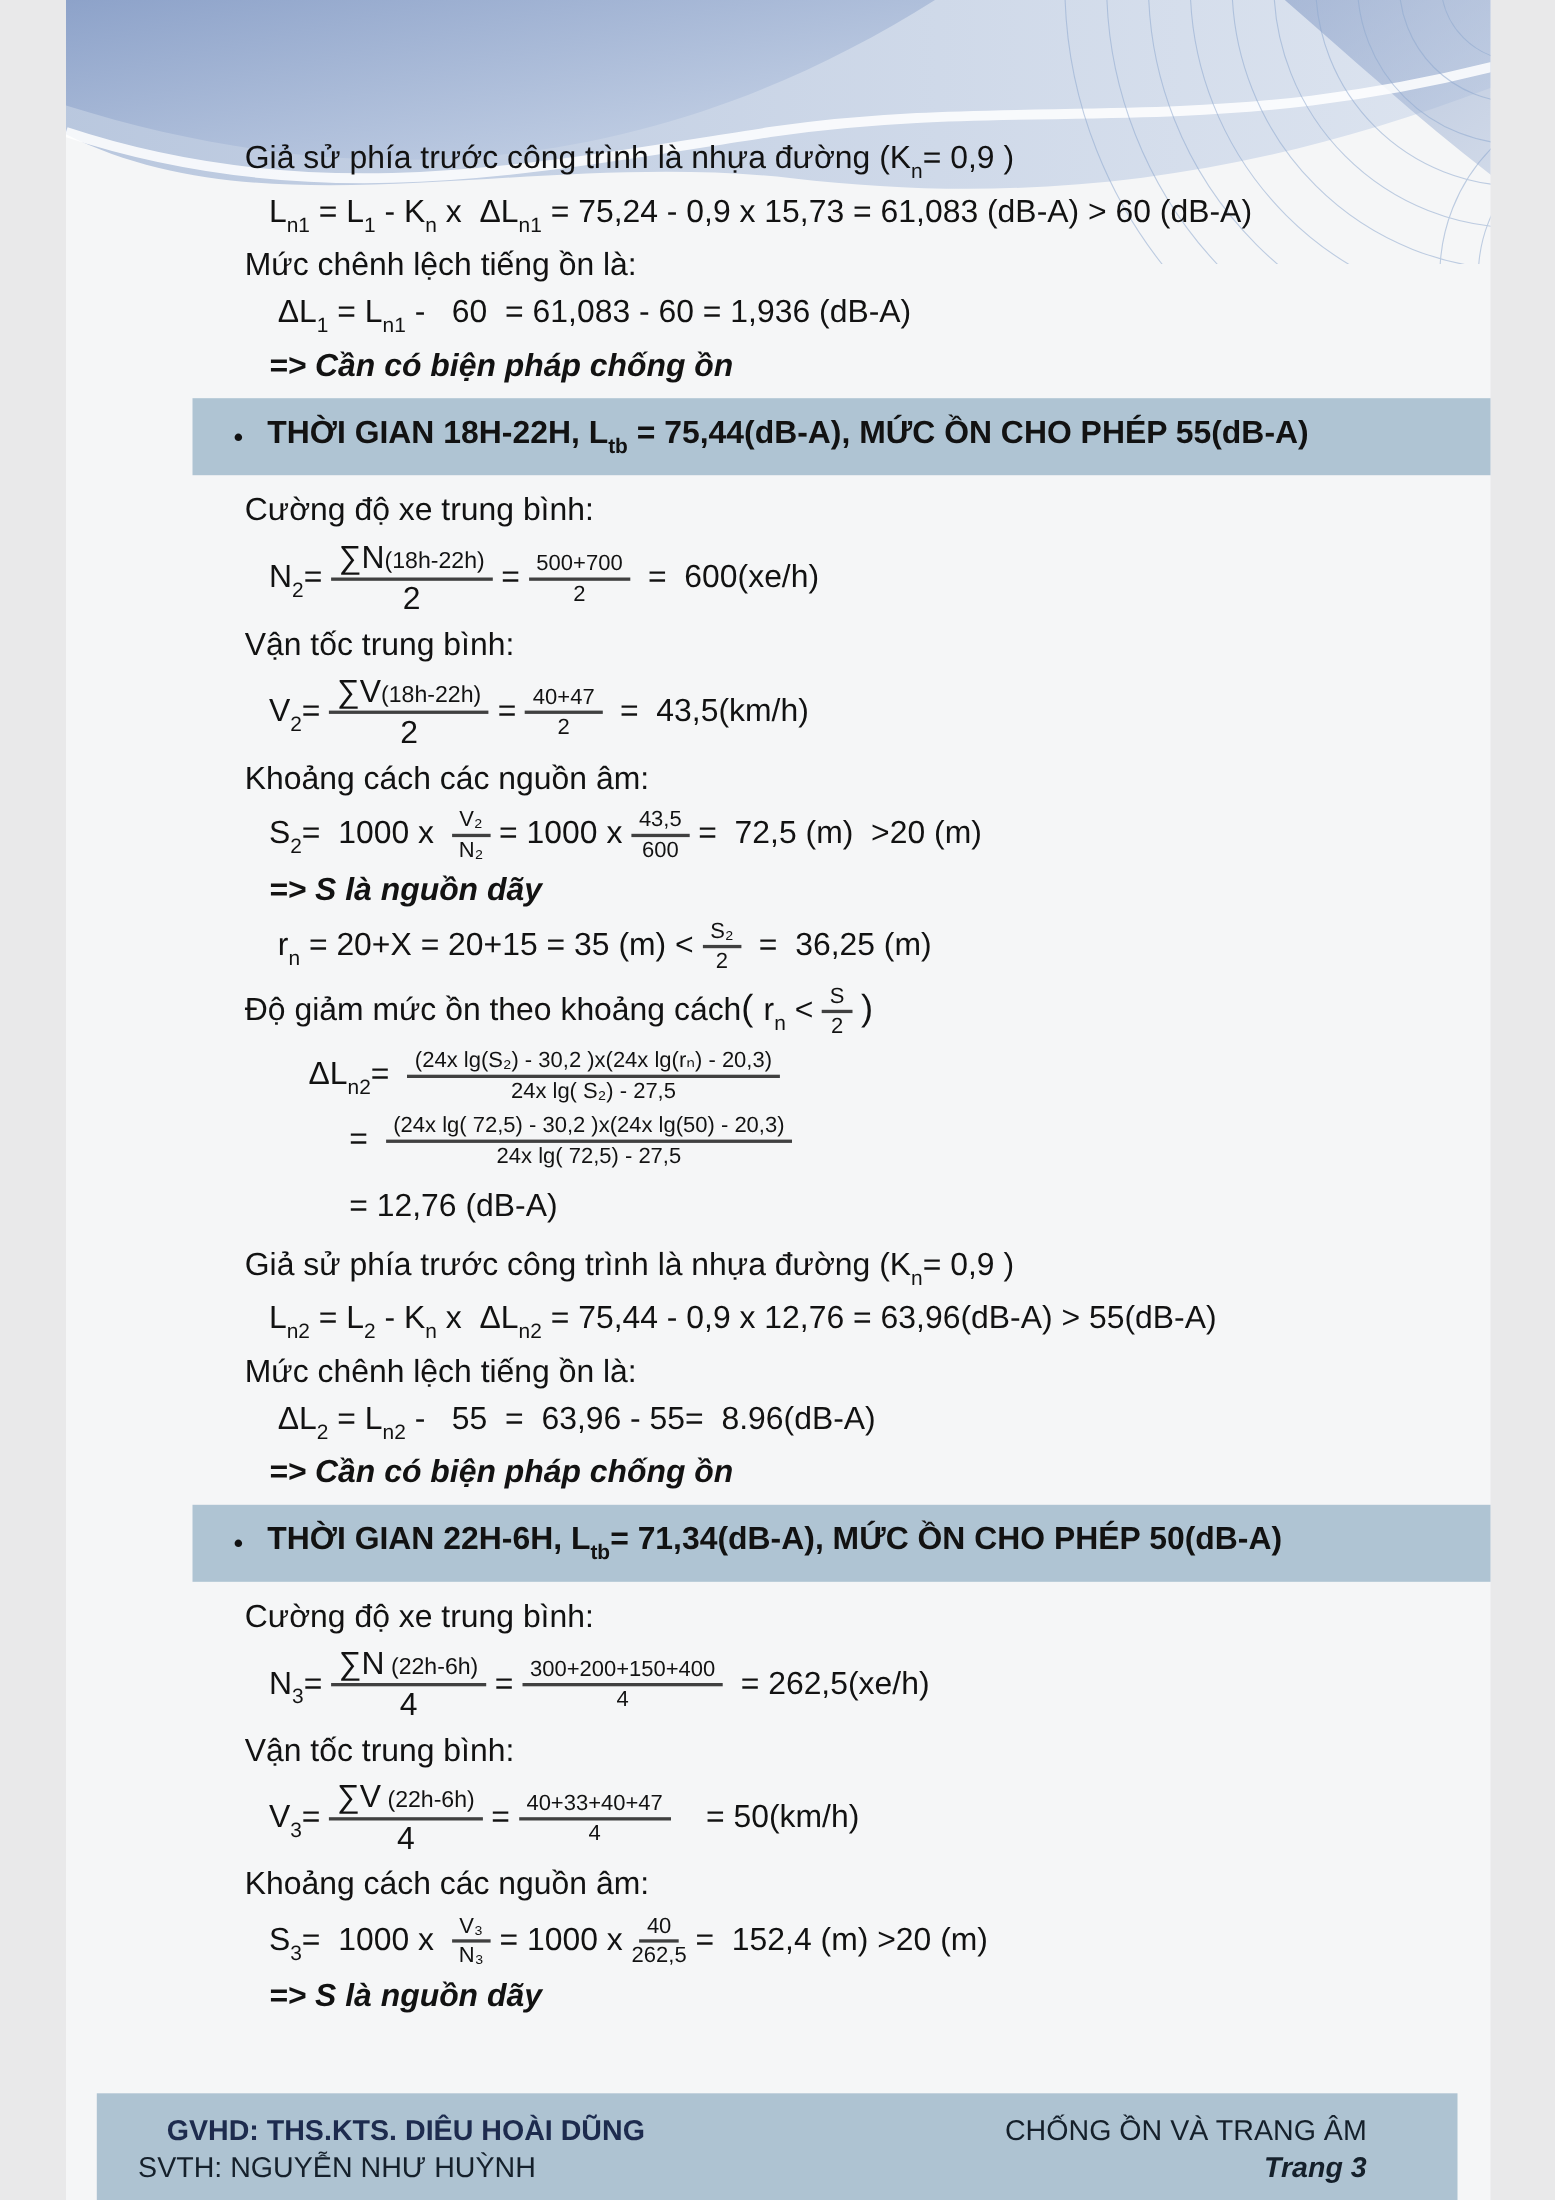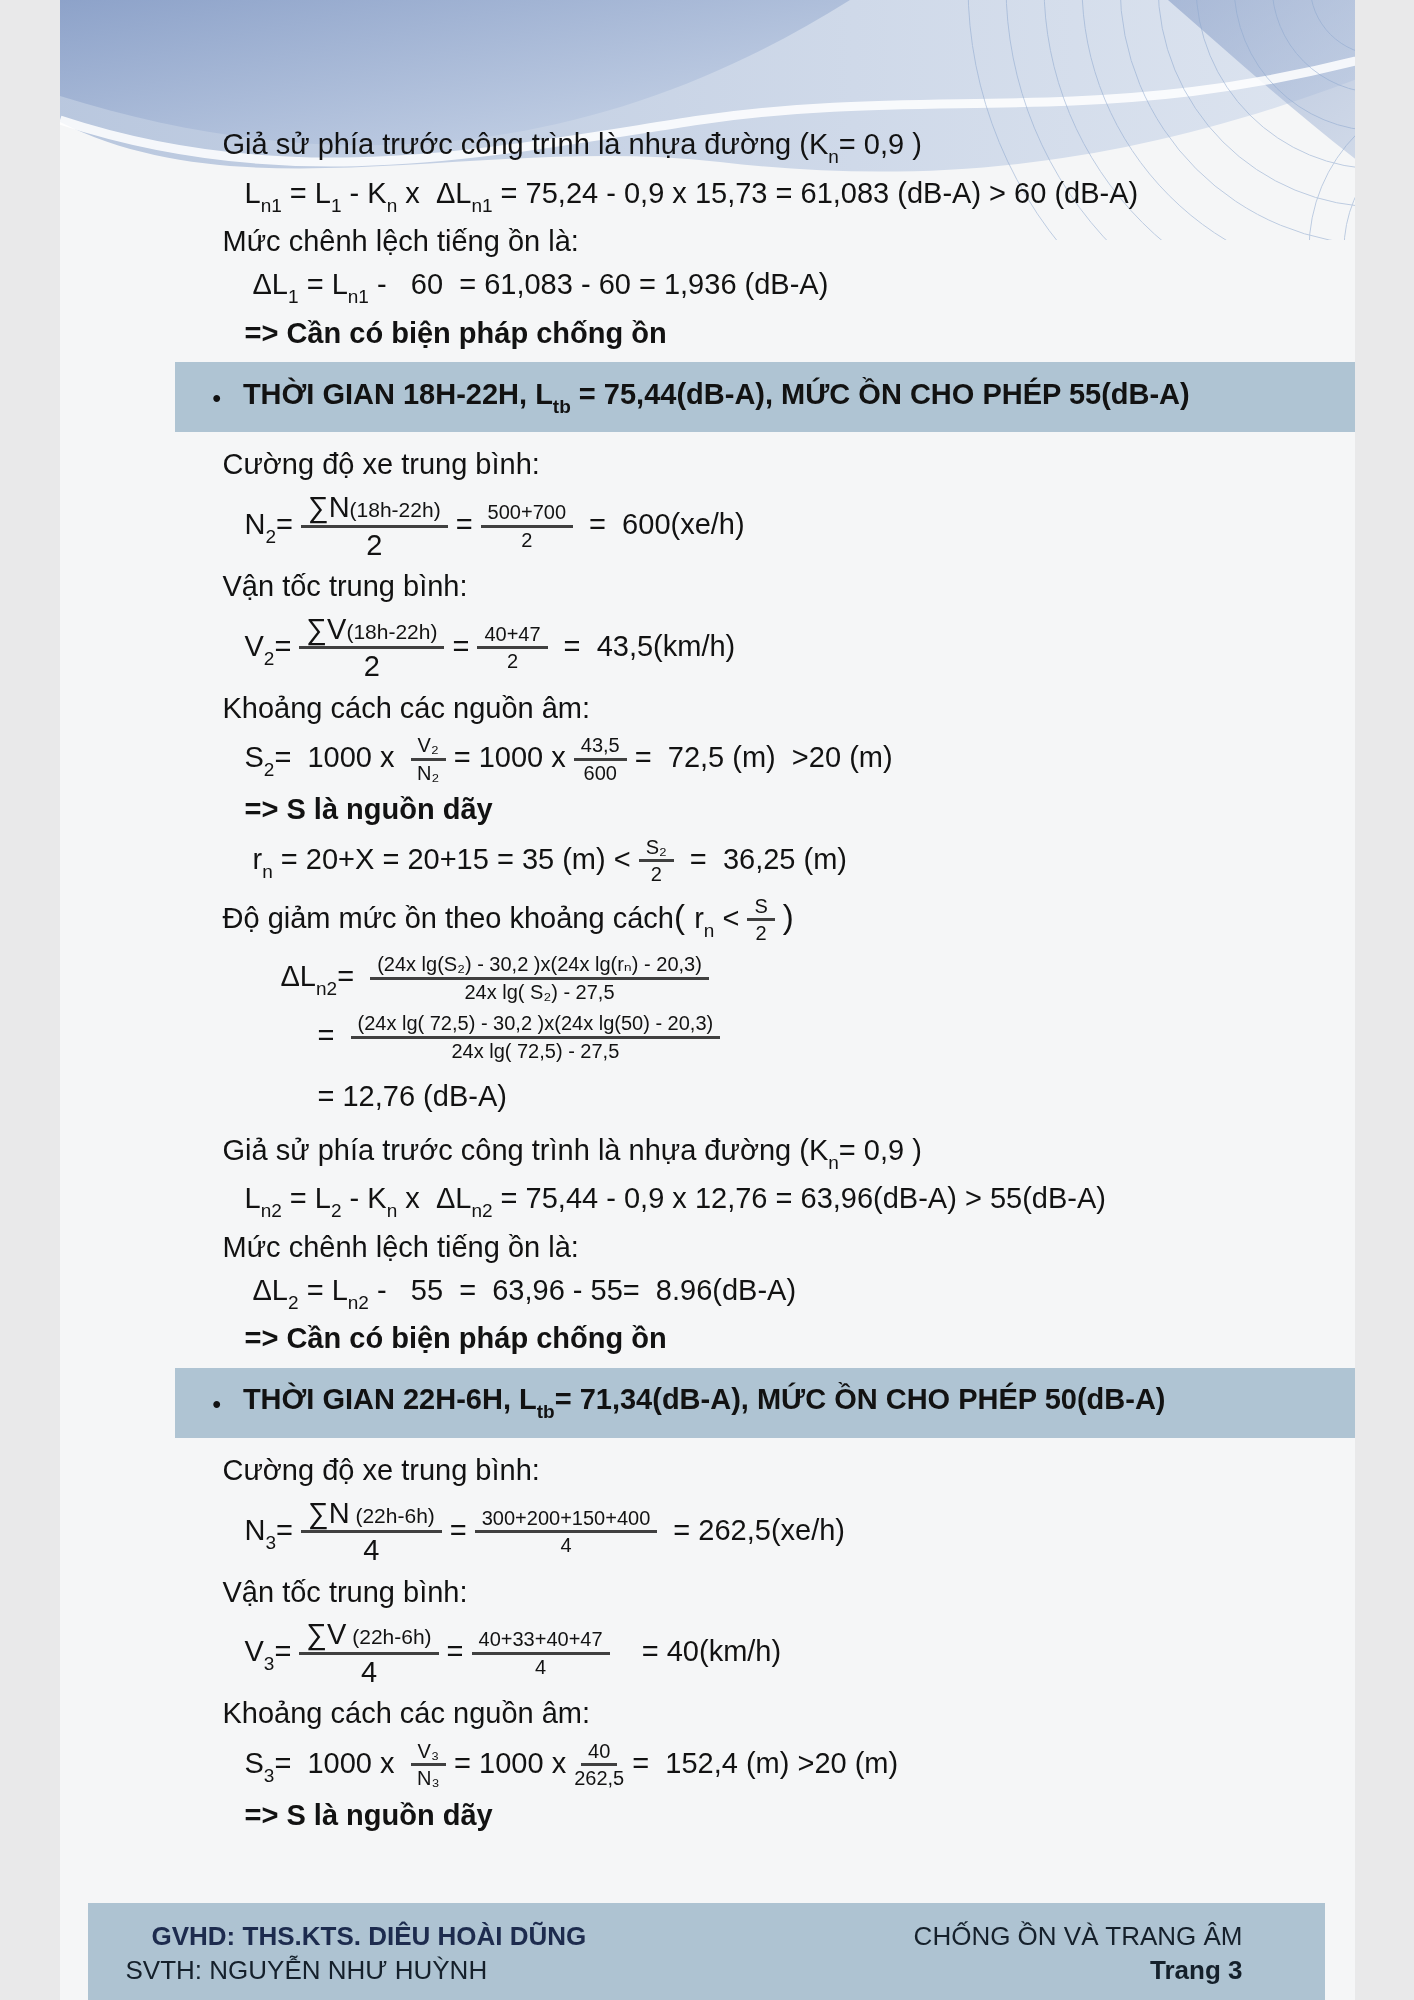--- a/index.html
+++ b/index.html
@@ -12,21 +12,21 @@
   
   .topdeco{position:absolute;top:0;left:0;width:1414px;height:240px;pointer-events:none;}
   
   .content{position:absolute;left:163px;top:126px;width:1190px;font-size:29px;line-height:1.30;}
   .content p{margin:0 0 5px 0;}
   .content span{white-space:pre;}
   .ind{padding-left:22px;}
   .ind2{padding-left:30px;}
   .find{padding-left:58px;}
   .find2{padding-left:95px;}
-  .bold{font-weight:bold;}
+  .bold{font-weight:bold;font-style:italic;}
   .sb{font-size:19px;vertical-align:-9px;white-space:pre;}
   .small{font-size:21px;}
   .paren{font-size:33px;}
   .frac{
     display:inline-flex;flex-direction:column;align-items:center;justify-content:center;
     vertical-align:middle;text-align:center;margin:2px 8px;line-height:1.12;
   }
   .frac .num{border-bottom:3px solid #404040;padding:0 7px 1px 7px;}
   .frac .den{padding-top:1px;}
   .frac.fsm{font-size:20px;}
@@ -142,21 +142,21 @@
         <span class="bullet">•</span>
         <span><span>THỜI GIAN 22H-6H, L</span><span class="sb" style="font-weight:bold">tb</span><span>= 71,34(dB-A), MỨC ỒN CHO PHÉP 50(dB-A)</span></span>
       </div>
 
     <p>Cường độ xe trung bình:</p>
 
     <p class="ind eqline"><span>N</span><span class="sb">3</span><span>=</span><span class="frac"><span class="num"><span>∑N</span><span class="small"> (22h-6h)</span></span><span class="den">4</span></span><span>=</span><span class="frac fsm"><span class="num">300+200+150+400</span><span class="den">4</span></span><span> = 262,5(xe/h)</span></p>
 
     <p>Vận tốc trung bình:</p>
 
-    <p class="ind eqline"><span>V</span><span class="sb">3</span><span>=</span><span class="frac"><span class="num"><span>∑V</span><span class="small"> (22h-6h)</span></span><span class="den">4</span></span><span>=</span><span class="frac fsm"><span class="num">40+33+40+47</span><span class="den">4</span></span><span>   = 40(km/h)</span></p>
+    <p class="ind eqline"><span>V</span><span class="sb">3</span><span>=</span><span class="frac"><span class="num"><span>∑V</span><span class="small"> (22h-6h)</span></span><span class="den">4</span></span><span>=</span><span class="frac fsm"><span class="num">40+33+40+47</span><span class="den">4</span></span><span>   = 50(km/h)</span></p>
 
     <p>Khoảng cách các nguồn âm:</p>
 
     <p class="ind eqline"><span>S</span><span class="sb">3</span><span>=  1000 x </span><span class="frac big"><span class="num">V₃</span><span class="den">N₃</span></span><span>=</span><span> 1000 x</span><span class="frac fsm"><span class="num">40</span><span class="den">262,5</span></span><span>=</span><span>  152,4 (m) &gt;</span><span>20 (m)</span></p>
 
     <p class="ind bold">=&gt; S  là nguồn dãy</p>
 
   </div>
 
   <div class="footer">

